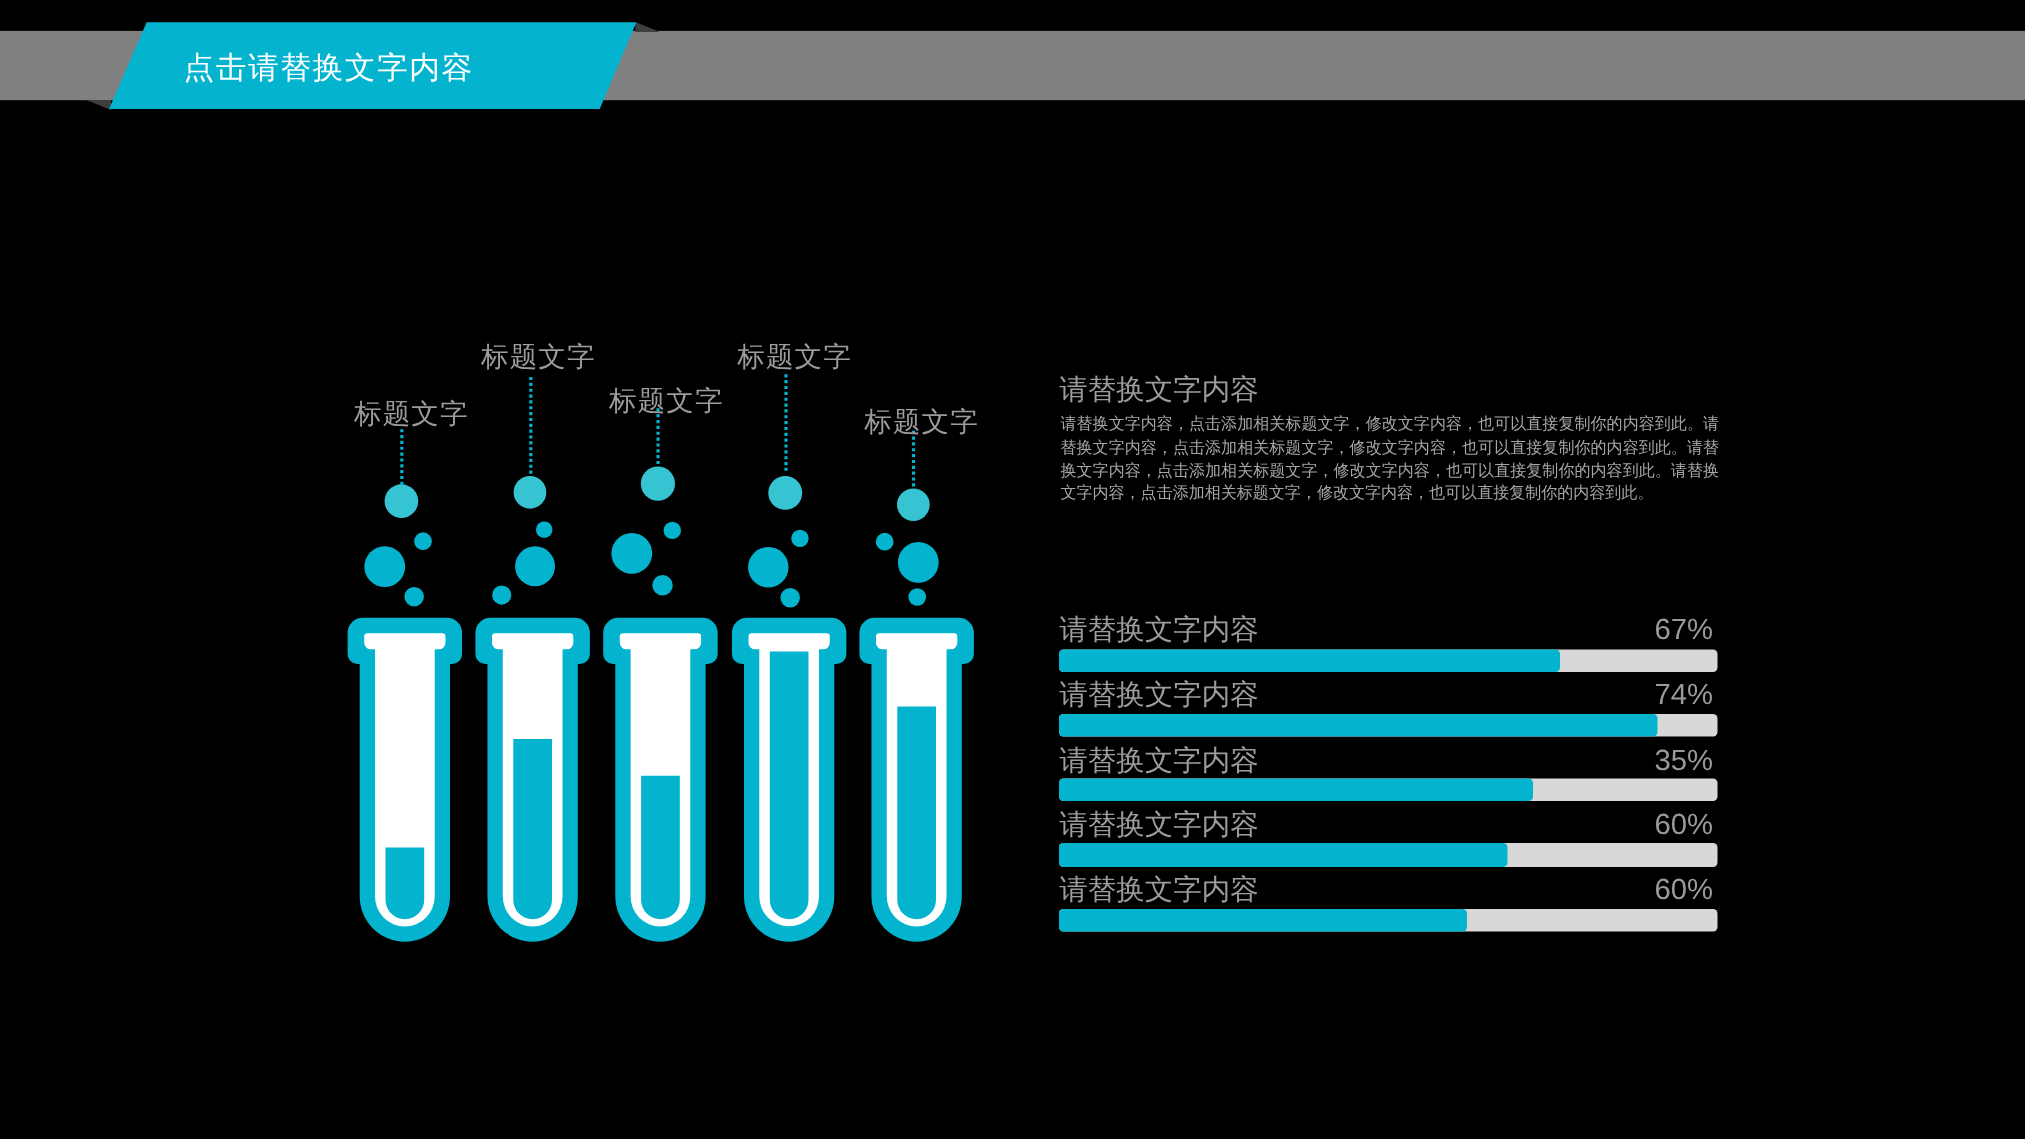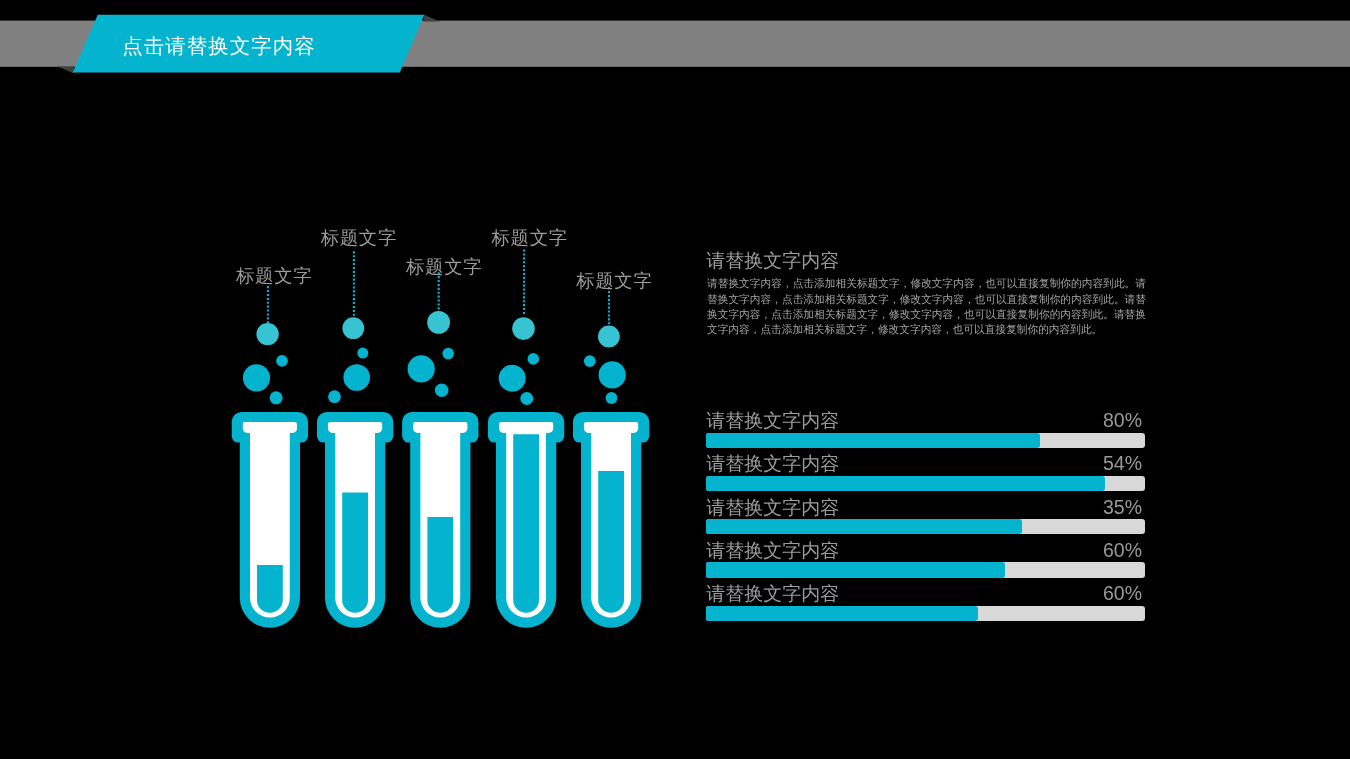--- a/index.html
+++ b/index.html
@@ -111,28 +111,28 @@
       <div class="tube-label" style="left: 491.5px; top: 229.2px; color: rgb(156, 156, 156);">标题文字</div>
       <div class="tube-label" style="left: 576.2px; top: 271.8px; color: rgb(156, 156, 156);">标题文字</div>
     </div>
 
   <div class="rc-heading" style="color: rgb(156, 156, 156);">请替换文字内容</div>
   <div class="rc-para" style="color: rgb(166, 166, 166);">请替换文字内容，点击添加相关标题文字，修改文字内容，也可以直接复制你的内容到此。请替换文字内容，点击添加相关标题文字，修改文字内容，也可以直接复制你的内容到此。请替换文字内容，点击添加相关标题文字，修改文字内容，也可以直接复制你的内容到此。请替换文字内容，点击添加相关标题文字，修改文字内容，也可以直接复制你的内容到此。</div>
 
   <div class="bars" id="bars">
       <div class="bar-row">
         <div class="bar-label" style="color:#9c9c9c">请替换文字内容</div>
-        <div class="bar-value" style="color:#9a9a9a">80%</div>
+        <div class="bar-value" style="color:#9a9a9a">67%</div>
         <div class="bar-track" style="background:#d8d8d8">
           <div class="bar-fill" style="width:333.64px;background:#04b4ce"></div>
         </div>
       </div>
       <div class="bar-row">
         <div class="bar-label" style="color:#9c9c9c">请替换文字内容</div>
-        <div class="bar-value" style="color:#9a9a9a">54%</div>
+        <div class="bar-value" style="color:#9a9a9a">74%</div>
         <div class="bar-track" style="background:#d8d8d8">
           <div class="bar-fill" style="width:399.48999999999995px;background:#04b4ce"></div>
         </div>
       </div>
       <div class="bar-row">
         <div class="bar-label" style="color:#9c9c9c">请替换文字内容</div>
         <div class="bar-value" style="color:#9a9a9a">35%</div>
         <div class="bar-track" style="background:#d8d8d8">
           <div class="bar-fill" style="width:316.08px;background:#04b4ce"></div>
         </div>

